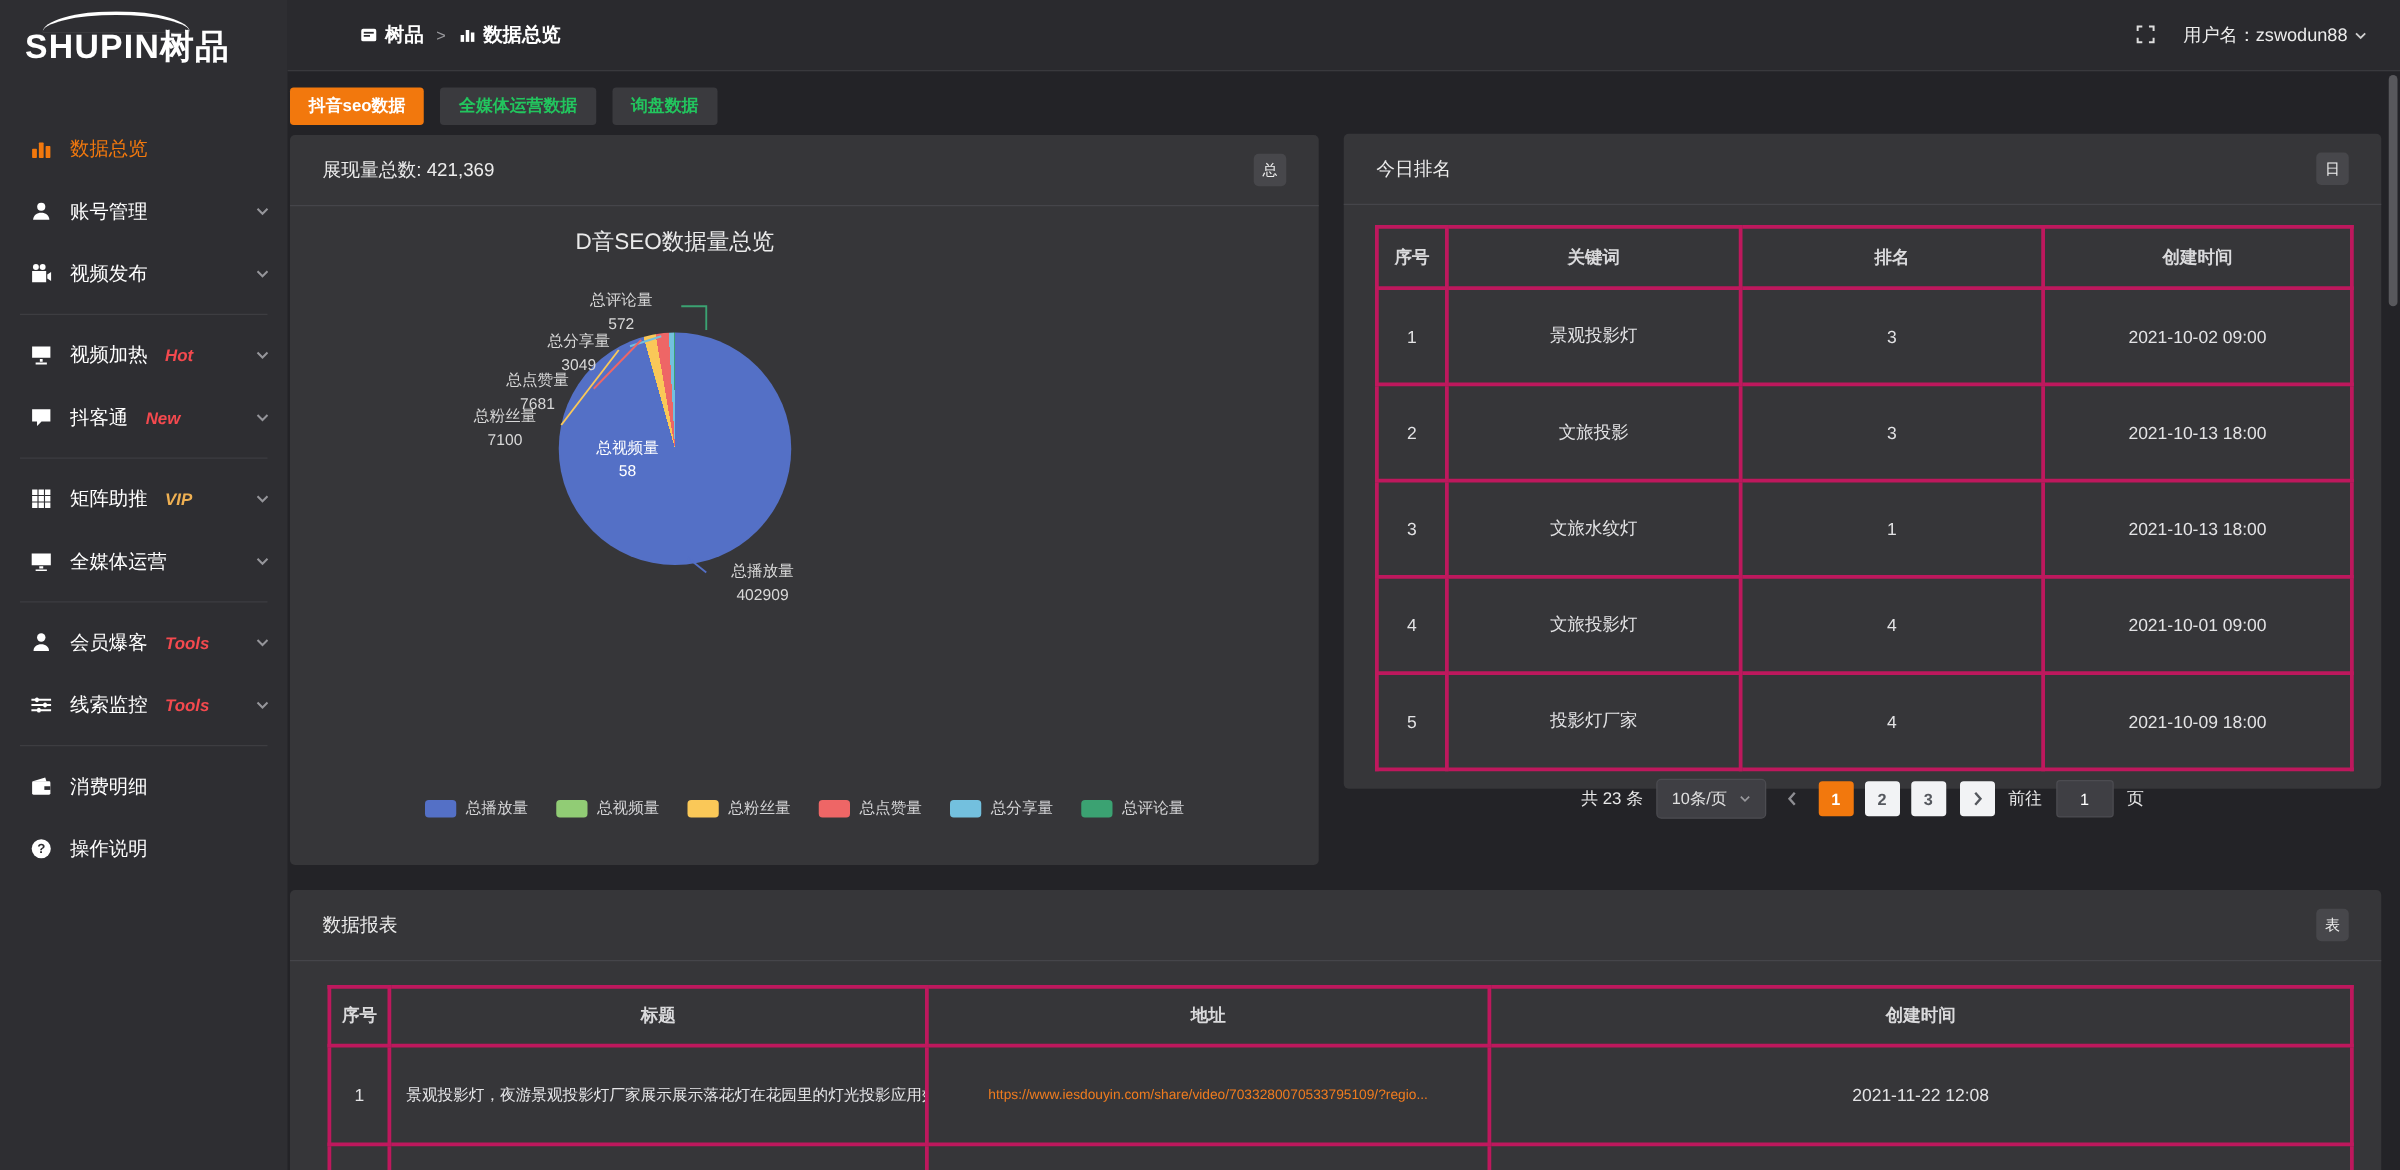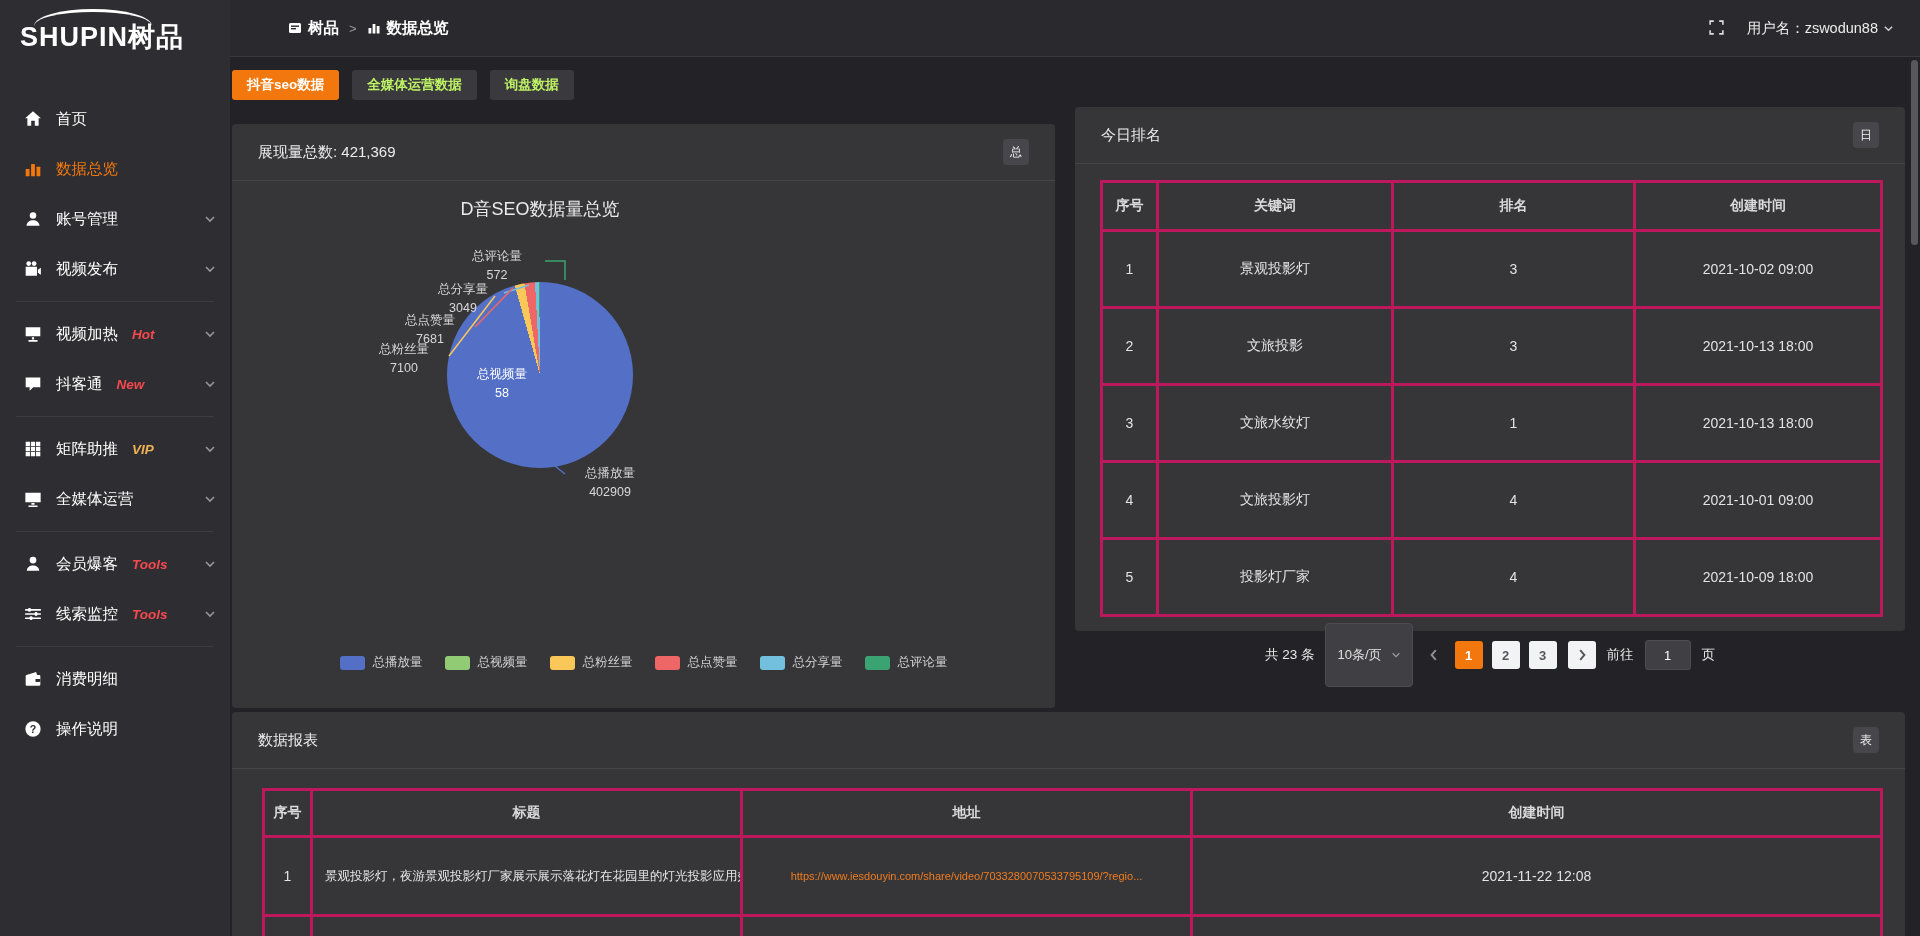--- a/index.html
+++ b/index.html
@@ -25,26 +25,26 @@
   .topbar{position:absolute;left:230px;right:0;top:0;height:57px;background:#2a2a2e;border-bottom:1px solid #39393d;
           display:flex;align-items:center;justify-content:space-between;padding:0 26px 0 58px;box-sizing:border-box;z-index:2}
   .breadcrumb{display:flex;align-items:center;gap:7px;color:#fff;font-size:15.5px;font-weight:600}
   .bc-item{display:flex;align-items:center;gap:6px;cursor:pointer}
   .bc-sep{color:#9a9a9e;font-weight:400;font-size:13px;margin:0 3px}
   .topbar-right{display:flex;align-items:flex-start;gap:22px;color:#ececec;font-size:14.5px}
   .username{display:flex;align-items:center;gap:5px;cursor:pointer}
   
   .tabs{position:absolute;left:232px;top:70px;display:flex;gap:13px;z-index:2}
   .tab{height:30px;padding:0 15px;display:flex;align-items:center;font-size:13.5px;font-weight:700;
-       color:#bef264;background:#3a3a3e;border:none;border-radius:3px;cursor:pointer;
+       color:#22c55e;background:#3a3a3e;border:none;border-radius:3px;cursor:pointer;
        font-family:"Liberation Sans","DejaVu Sans",sans-serif}
   .tab.active{background:#f2780d;color:#fff}
   
   .panel{position:absolute;background:#363639;border-radius:4px}
-  .panel-chart{left:232px;top:124px;width:823px;height:584px}
+  .panel-chart{left:232px;top:108px;width:823px;height:584px}
   .panel-rank{left:1075px;top:107px;width:830px;height:524px}
   .panel-report{left:232px;top:712px;width:1673px;height:300px}
   .panel-head{height:56px;display:flex;align-items:center;justify-content:space-between;padding:0 26px;
               border-bottom:1px solid #45454a;color:#ececec;font-size:15px}
   .panel-badge{width:26px;height:26px;background:#47474b;border-radius:4px;display:flex;align-items:center;
                justify-content:center;font-size:12px;color:#f0f0f0;cursor:pointer}
   
   .chart-wrap{position:absolute;left:0;top:57px;right:0;bottom:0}
   .chart-title{position:absolute;left:0;top:16px;width:616px;text-align:center;font-size:18px;font-weight:400;color:#eaeaea}
   .pie{position:absolute;left:215px;top:101px;width:186px;height:186px;border-radius:50%}
@@ -62,21 +62,21 @@
   .legend-swatch{width:25px;height:14px;border-radius:3px}
   
   table{border-collapse:collapse;table-layout:fixed}
   th,td{border:3px solid #be185d;text-align:center;color:#e3e3e5;font-size:14px;overflow:hidden}
   th{height:44px;font-weight:600;color:#dadadc}
   .rank-table{position:absolute;left:25px;top:73px;width:780px}
   .rank-table td{height:72px}
   .rank-pagination{position:absolute;left:0;right:0;top:516px;display:flex;align-items:center;justify-content:center;
                    gap:11px;font-size:13.5px;color:#e8e8e8}
   .page-size{height:30px;background:#3f3f44;border:1px solid #4c4c51;border-radius:4px;display:flex;align-items:center;
-             gap:9px;padding:16px 11px;color:#e0e0e0;font-size:13px;cursor:pointer}
+             gap:9px;padding:0 11px;color:#e0e0e0;font-size:13px;cursor:pointer}
   .page-prev{color:#8e8e93;display:flex;background:none;border:none;cursor:pointer;padding:0 4px}
   .page-list{display:flex;gap:9px}
   .page-btn{min-width:28px;height:28px;border:none;border-radius:3px;background:#f2f3f5;color:#55585e;font-weight:700;
             font-size:13px;display:flex;align-items:center;justify-content:center;cursor:pointer;
             font-family:"Liberation Sans","DejaVu Sans",sans-serif}
   .page-btn.active{background:#f2780d;color:#fff}
   .page-next{width:28px;height:28px;background:#f2f3f5;border:none;border-radius:3px;color:#55585e;display:flex;
              align-items:center;justify-content:center;cursor:pointer}
   .goto-input{width:40px;height:26px;background:#3f3f44;border:1px solid #4c4c51;border-radius:3px;color:#fff;
               text-align:center;font-size:13px}
@@ -91,28 +91,20 @@
 </style>
 </head>
 <body>
 
 <aside class="sidebar">
   <div class="logo">
     <div class="logo-arc"></div>
     <div class="logo-text"><span>SHUPIN</span><span>树品</span></div>
   </div>
   <nav class="side-menu" id="sidebar-menu">
-      <div class="side-item">
-        <span class="s-icon">
-          <svg width="18" height="18" viewBox="0 0 16 16" fill="currentColor">
-            <path d="M8 1.2 15 7.4h-2V14H9.6V9.6H6.4V14H3V7.4H1z"></path>
-          </svg>
-        </span>
-        <span class="s-label">首页</span>
-      </div>
       <div class="side-item active">
         <span class="s-icon">
           <svg width="18" height="18" viewBox="0 0 16 16" fill="currentColor">
             <rect x="1.5" y="8" width="3.4" height="6.5" rx=".5"></rect>
             <rect x="6.3" y="3.5" width="3.4" height="11" rx=".5"></rect>
             <rect x="11.1" y="6" width="3.4" height="8.5" rx=".5"></rect>
           </svg>
         </span>
         <span class="s-label">数据总览</span>
       </div>

